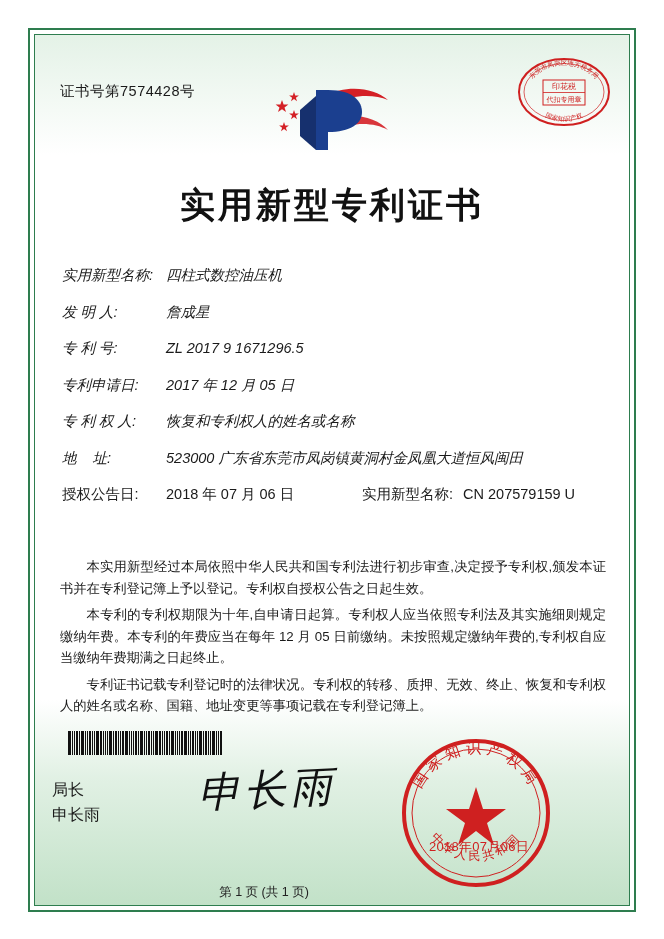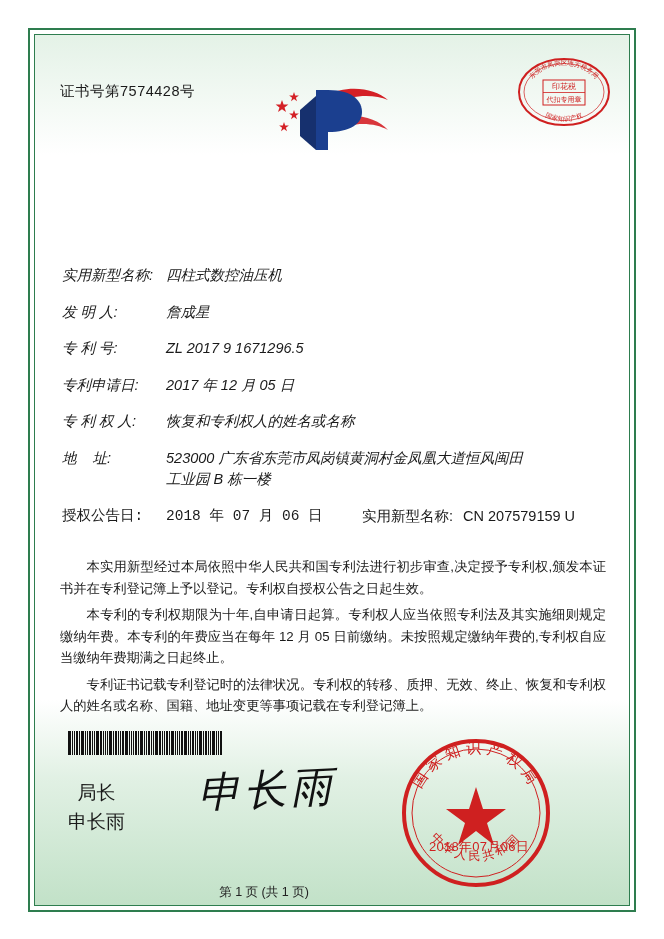--- a/index.html
+++ b/index.html
@@ -134,21 +134,20 @@
   }
   .row-split {
     display: flex;
     align-items: flex-start;
     margin-bottom: 16px;
   }
   .split-left {
     display: flex;
     width: 300px;
     flex: 0 0 300px;
-    font-family: Liberation Mono, monospace;
   }
   .split-right {
     display: flex;
   }
   .split-right .field-label {
     width: auto;
     flex: 0 0 auto;
     margin-right: 10px;
   }
 
@@ -180,25 +179,24 @@
   }
   .barcode i {
     display: block;
     background: #111;
     margin-right: 1px;
   }
 
   
   .sig-label {
     position: absolute;
-    left: 68px;
+    left: 52px;
     top: 778px;
-    font-size: 19px;
+    font-size: 16px;
     line-height: 1.55;
-    text-align: center;
   }
   .sig-script {
     position: absolute;
     left: 198px;
     top: 762px;
     font-family: "DejaVu Serif", serif;
     font-style: italic;
     font-size: 42px;
     color: #111;
     letter-spacing: 4px;
@@ -280,20 +278,21 @@
 
       <g fill="#d42026">
         <polygon points="12,22 13.6,26.6 18.4,26.6 14.5,29.5 16,34 12,31.2 8,34 9.5,29.5 5.6,26.6 10.4,26.6"></polygon>
         <polygon points="24,14 25.2,17.5 28.9,17.5 25.9,19.7 27,23.2 24,21 21,23.2 22.1,19.7 19.1,17.5 22.8,17.5"></polygon>
         <polygon points="24,32 25.2,35.5 28.9,35.5 25.9,37.7 27,41.2 24,39 21,41.2 22.1,37.7 19.1,35.5 22.8,35.5"></polygon>
         <polygon points="14,44 15.2,47.5 18.9,47.5 15.9,49.7 17,53.2 14,51 11,53.2 12.1,49.7 9.1,47.5 12.8,47.5"></polygon>
       </g>
     </svg>
   </div>
 
+  <div class="title">实用新型专利证书</div>
 
   <div class="fields">
 
     <div class="field-row">
       <div class="field-label">实用新型名称:</div>
       <div class="field-value">四柱式数控油压机</div>
     </div>
 
     <div class="field-row">
       <div class="field-label">发 明 人:</div>
@@ -312,21 +311,20 @@
 
     <div class="field-row">
       <div class="field-label">专 利 权 人:</div>
       <div class="field-value">恢复和专利权人的姓名或名称</div>
     </div>
 
     <div class="field-row">
       <div class="field-label">地    址:</div>
       <div class="field-value">
         <span>523000 广东省东莞市凤岗镇黄洞村金凤凰大道恒风闽田</span>
-        <span class="line2">工业园 B 栋一楼</span>
       </div>
     </div>
 
     <div class="row-split">
       <div class="split-left">
         <div class="field-label">授权公告日:</div>
         <div class="field-value">2018 年 07 月 06 日</div>
       </div>
       <div class="split-right">
         <div class="field-label">实用新型名称:</div>

